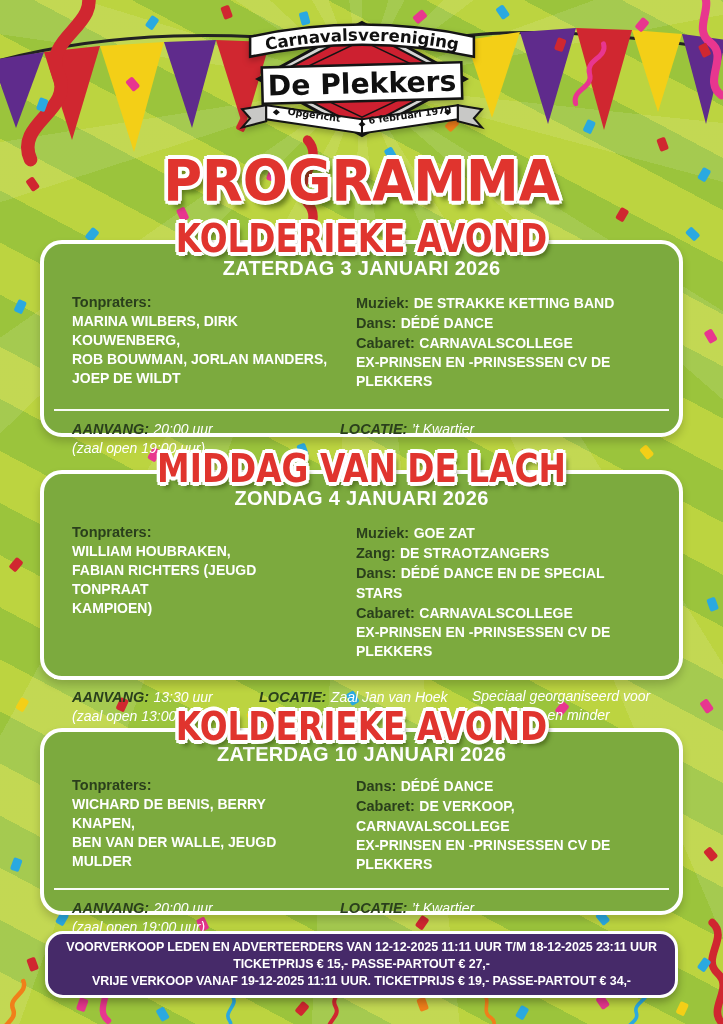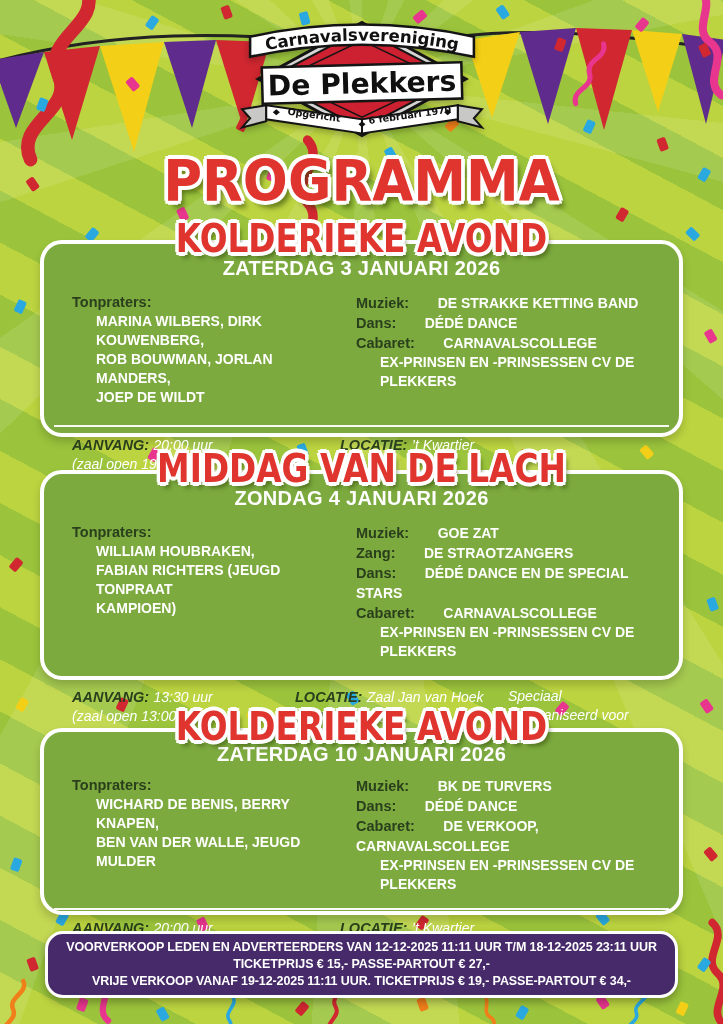--- a/index.html
+++ b/index.html
@@ -35,30 +35,30 @@
   .card-1{top:240px;height:197px;}
   .card-2{top:470px;height:210px;}
   .card-3{top:728px;height:187px;padding-top:10px;}
 
   .date{text-align:center;color:#fff;font-weight:bold;font-size:20px;letter-spacing:.3px;line-height:24px;}
   .cols{display:flex;gap:26px;margin-top:13px;}
   .card-3 .cols{margin-top:10px;}
   .col-left{width:258px;flex:none;}
   .col-right{flex:1;}
   .lbl{color:#2a3f1c;font-weight:bold;font-size:14.5px;}
-  .val{color:#fff;font-weight:bold;font-size:14px;margin-left:24px;}
+  .val{color:#fff;font-weight:bold;font-size:14px;}
   .vtext{color:#fff;font-weight:normal;font-size:14px;}
   .line{line-height:19px;}
   .divider{border:none;border-top:2px solid rgba(255,255,255,.95);margin:18px -18px 8px;}
   .card-2 .divider{margin-top:16px;}
   .card-3 .divider{margin-top:14px;}
   .foot{display:flex;gap:10px;font-style:italic;}
   .foot .fc1{width:258px;flex:none;}
   .card-2 .foot .fc1{width:177px;}
-  .card-2 .foot .fc2{width:203px;flex:none;margin-left:36px;}
+  .card-2 .foot .fc2{width:203px;flex:none;}
 
   .tickets{position:absolute;left:45px;right:45px;top:931px;height:61px;z-index:3;
       background:#462a69;border:3.5px solid #fff;border-radius:18px;
       display:flex;flex-direction:column;justify-content:center;align-items:center;
       color:#fff;font-weight:bold;font-size:12.5px;letter-spacing:-.1px;line-height:17px;
       text-align:right;box-shadow:0 4px 8px rgba(0,0,0,.3);}
 </style>
 </head>
 <body>
 
@@ -263,21 +263,20 @@
   <section class="card card-3">
     <h2 class="event-title">KOLDERIEKE AVOND</h2>
     <div class="date">ZATERDAG 10 JANUARI 2026</div>
     <div class="cols">
       <div class="col-left">
         <div class="lbl line">Tonpraters:</div>
         <div class="val line">WICHARD DE BENIS, BERRY KNAPEN,</div>
         <div class="val line">BEN VAN DER WALLE, JEUGD MULDER</div>
       </div>
       <div class="col-right">
-        <div class="line"><span class="lbl">Muziek:</span> <span class="val">BK DE TURVERS</span></div>
         <div class="line"><span class="lbl">Dans:</span> <span class="val">DÉDÉ DANCE</span></div>
         <div class="line"><span class="lbl">Cabaret:</span> <span class="val">DE VERKOOP, CARNAVALSCOLLEGE</span></div>
         <div class="val line">EX-PRINSEN EN -PRINSESSEN CV DE PLEKKERS</div>
       </div>
     </div>
     <hr class="divider">
     <div class="foot">
       <div class="fc1">
         <div class="line"><span class="lbl">AANVANG:</span> <span class="vtext">20:00 uur</span></div>
         <div class="vtext line">(zaal open 19:00 uur)</div>

